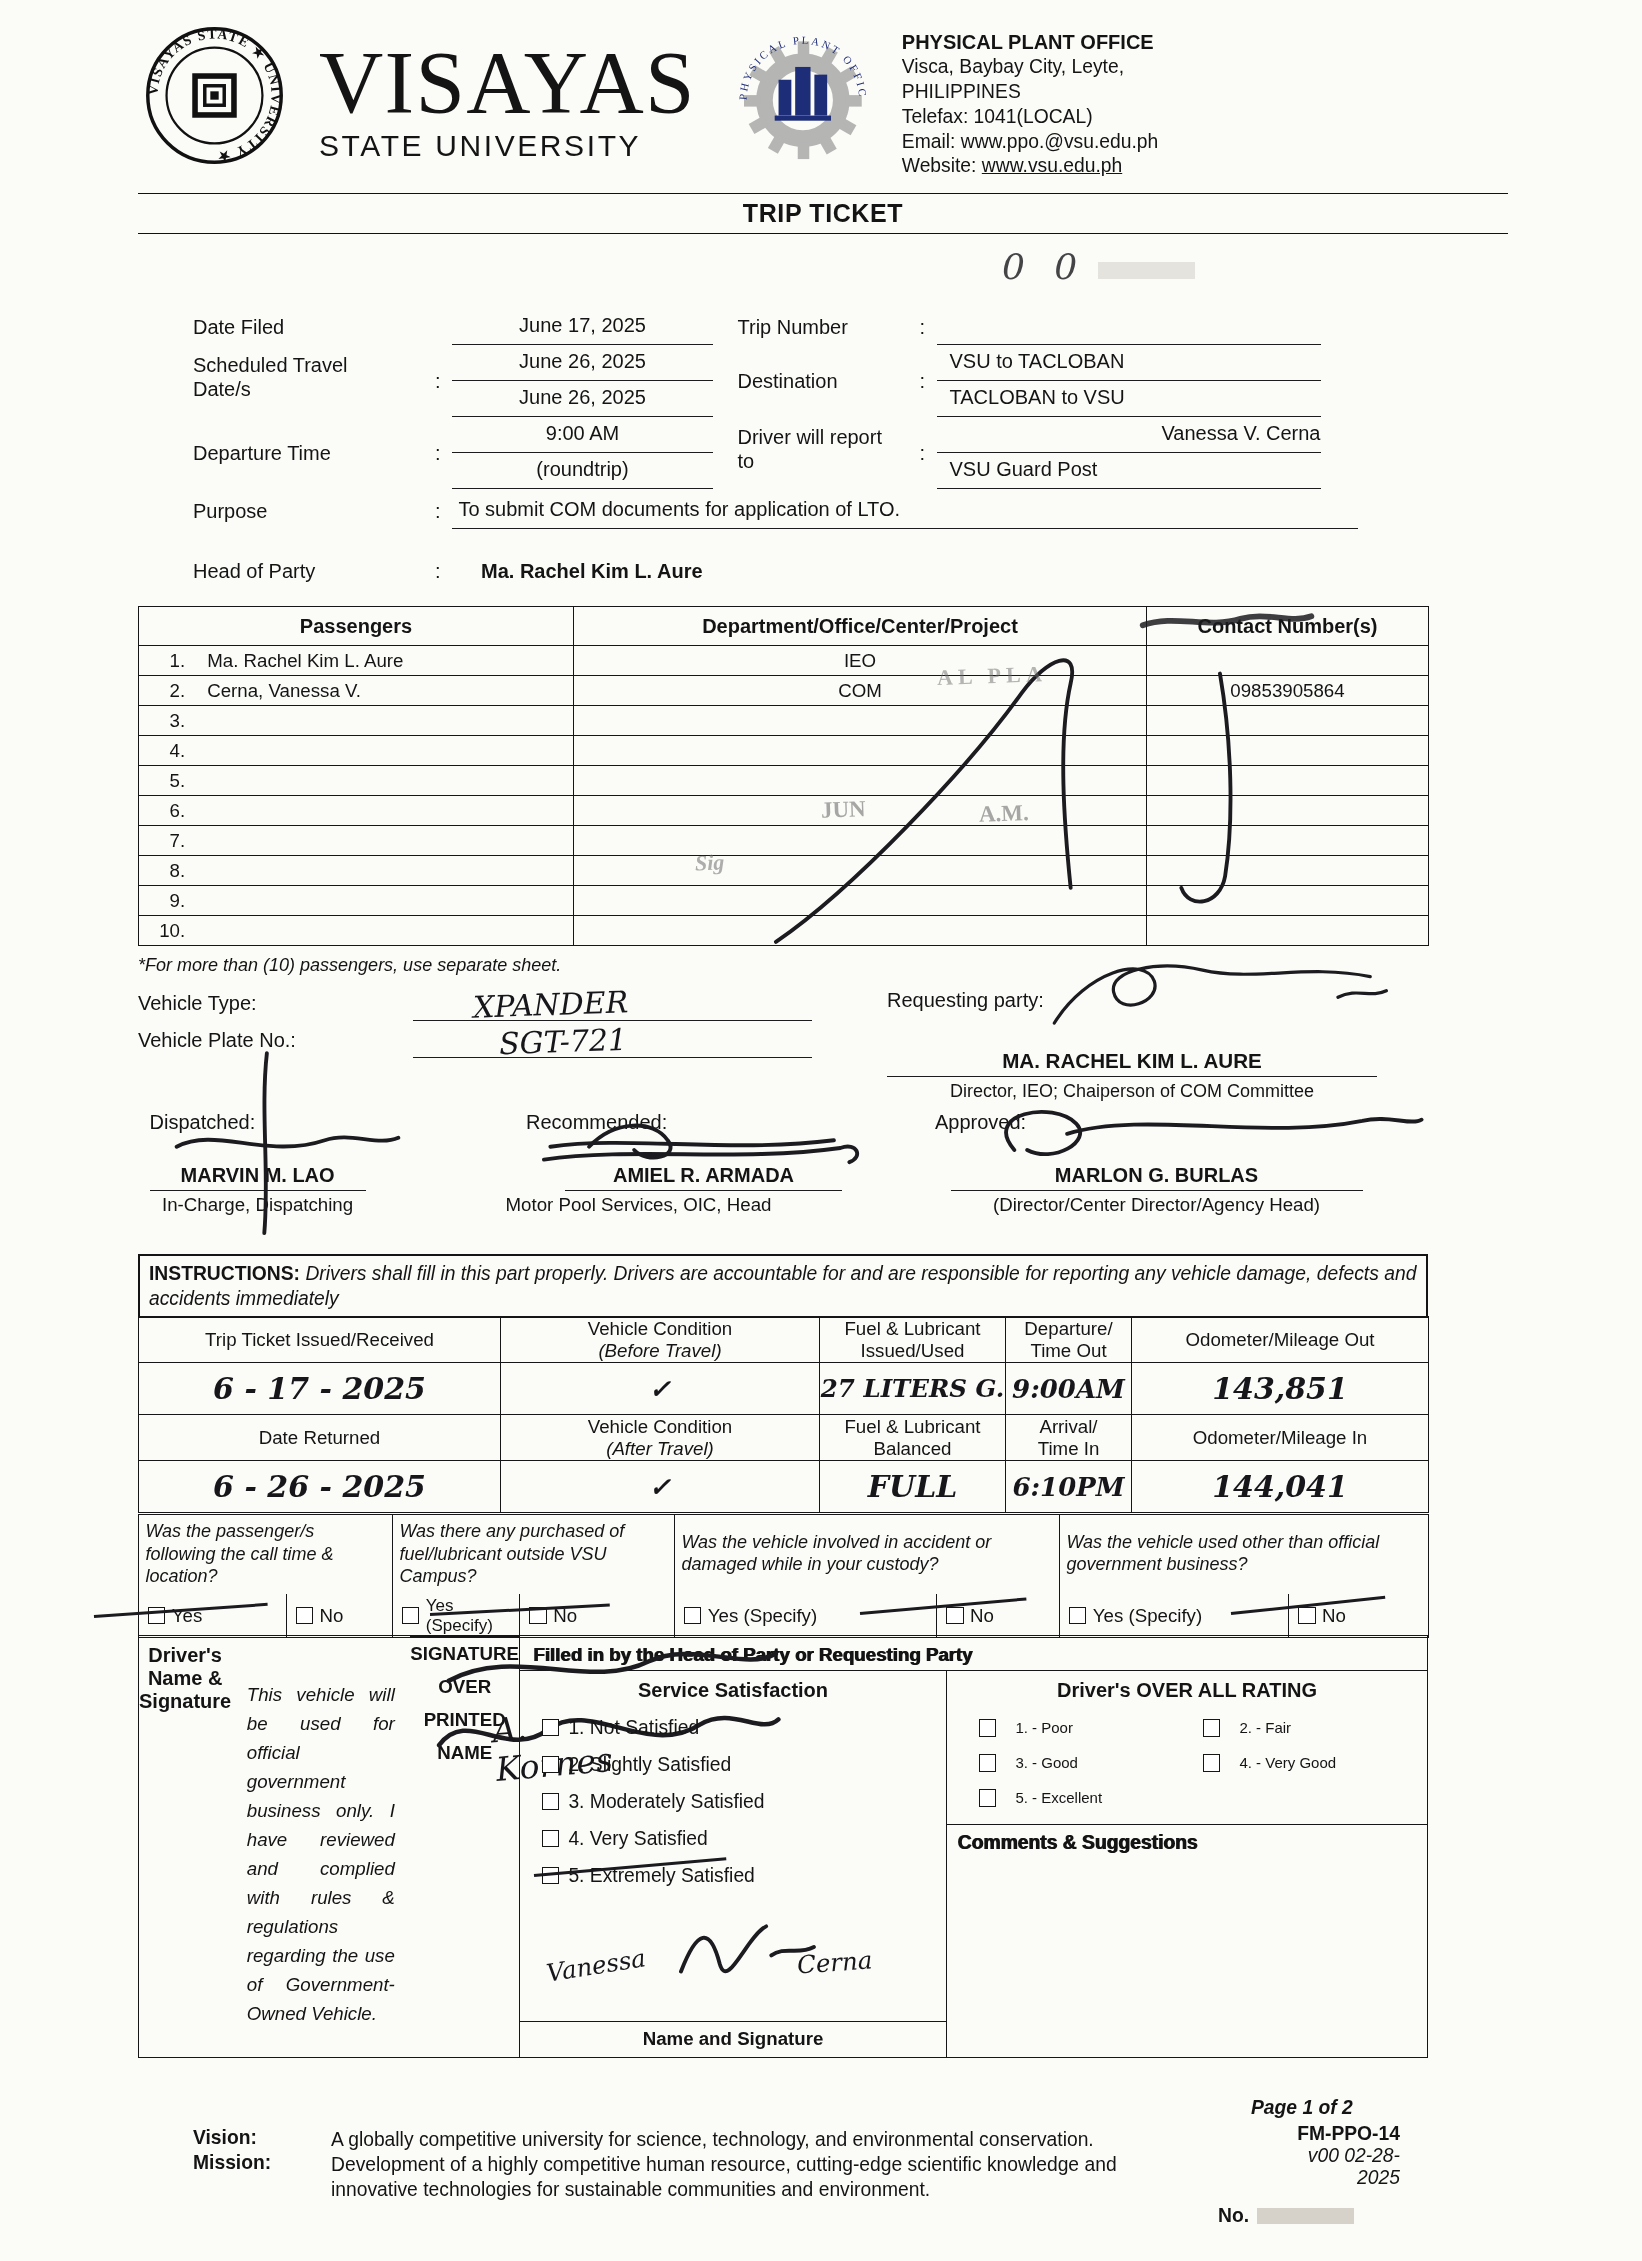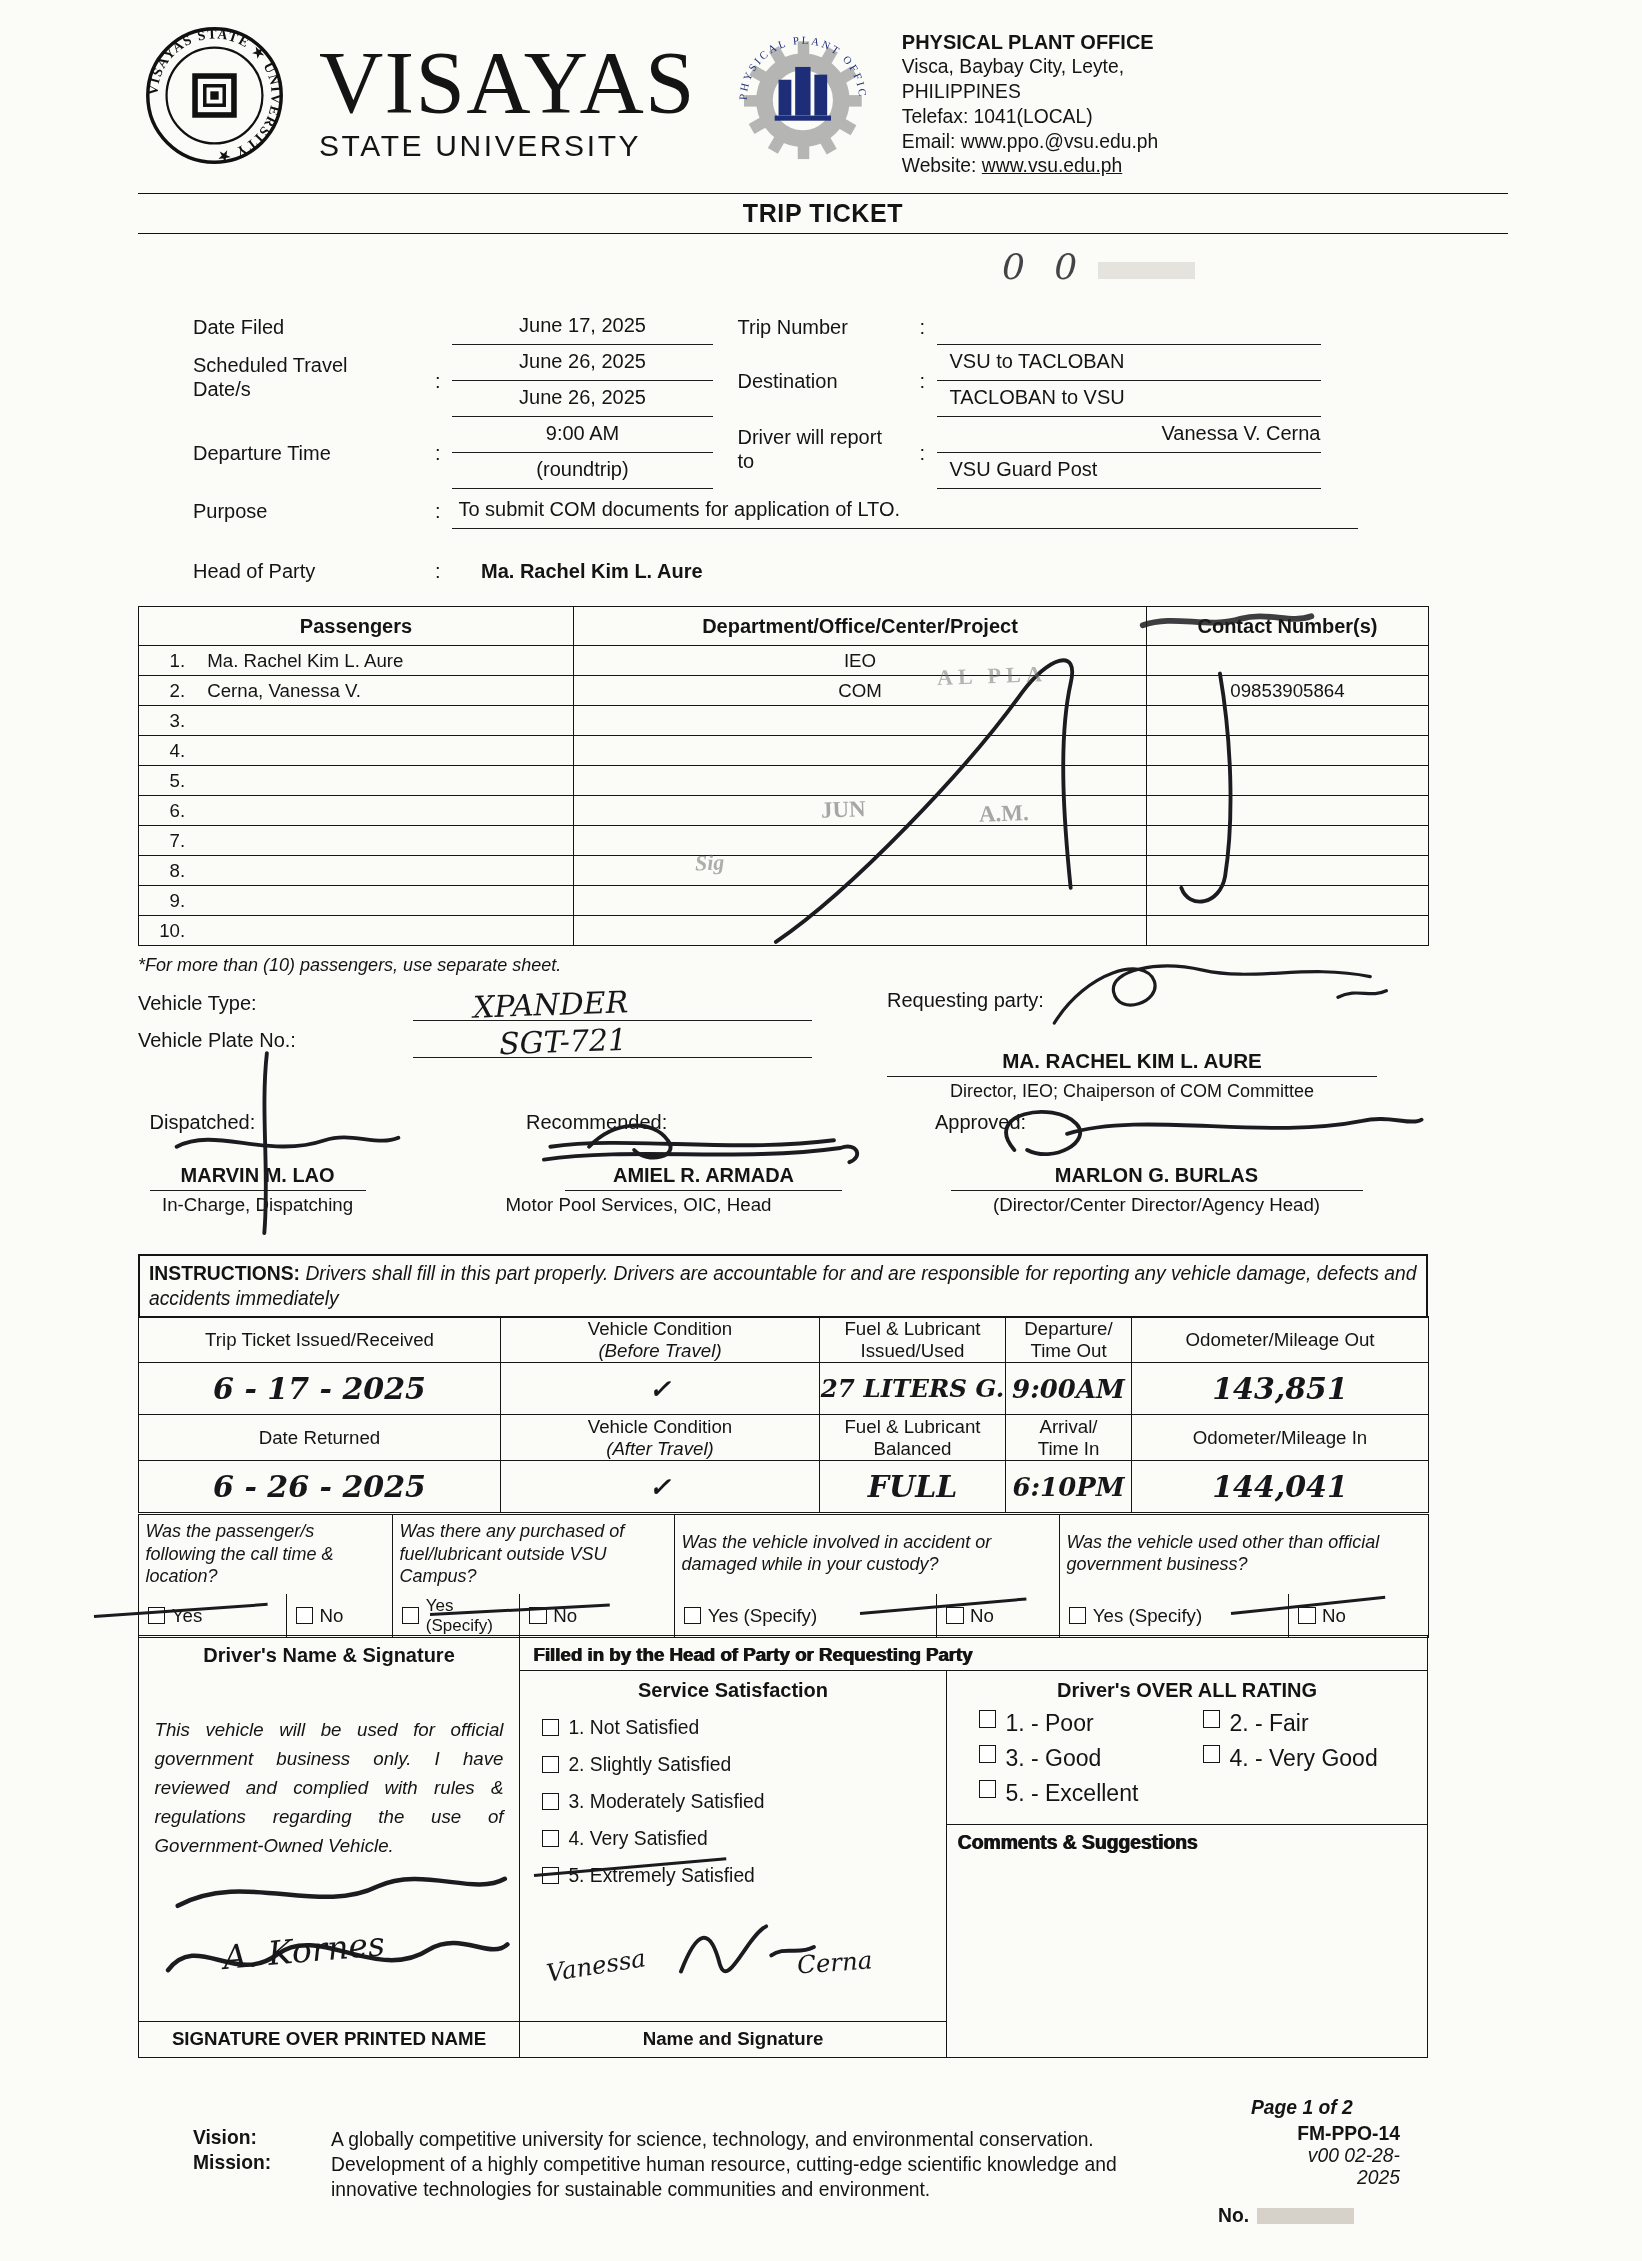--- a/index.html
+++ b/index.html
@@ -83,37 +83,37 @@
   .qtable{ left:138px; top:1514px; width:1290px; border-collapse:collapse; table-layout:fixed; position:absolute; }
   .qtable td{ border:1.9px solid #161616; vertical-align:top; }
   .qtext{ font-size:18px; font-style:italic; padding:5.2px 6.4px 2.6px; line-height:1.25; height:79px; }
   .qopts{ display:flex; height:43px; align-items:center; }
   .qopt{ position:relative; display:flex; align-items:center; gap:6.4px; padding-left:9px; height:100%; font-size:18.7px; }
   .qopt.bl{ border-left:1.9px solid #161616; }
   .inkline{ position:absolute; border-top:3.2px solid #1b1b1f; transform-origin:left center; }
 
   
   .bbox{ left:138px; top:1635px; width:1290px; height:423px; border:1.9px solid #161616; display:flex; }
-  .bleft{ width:399px; border-right:1.9px solid #161616; display:flex; flex-direction:column; }
+  .bleft{ width:399px; border-right:1.9px solid #161616; display:flex; flex-direction:row; }
   .bleft .h{ text-align:center; font-size:20px; font-weight:bold; padding-top:7.7px; height:35px; }
   .bstmt{ font-size:18.7px; font-style:italic; text-align:justify; padding:45px 15.5px 0; line-height:1.55; }
   .bsig{ flex:1; position:relative; }
   .blbl{ border-top:1.9px solid #161616; height:36px; line-height:33px; text-align:center; font-weight:bold; font-size:18.7px; }
   .bright{ flex:1; display:flex; flex-direction:column; }
   .fh{ height:35px; border-bottom:1.9px solid #161616; font-size:18.7px; font-weight:bold; padding:7.7px 0 0 13px; }
   .bcols{ flex:1; display:flex; }
   .service{ width:427px; border-right:1.9px solid #161616; display:flex; flex-direction:column; }
   .service .h, .rating .h{ text-align:center; font-size:20px; font-weight:bold; padding-top:7.7px; height:33px; }
   .sopts{ padding:5.2px 0 0 22px; }
   .sopt{ display:flex; align-items:center; gap:9px; height:37px; font-size:19.3px; position:relative; }
   .ssig{ flex:1; position:relative; }
   .rating{ flex:1; display:flex; flex-direction:column; }
   .ropts{ display:flex; padding:6.4px 0 0 32px; }
   .rcol{ width:224px; }
-  .ropt{ display:flex; align-items:flex-start; gap:9px; height:35px; font-size:23px; }
+  .ropt{ display:flex; align-items:center; gap:19px; height:35px; font-size:15px; }
   .comments{ border-top:1.9px solid #161616; margin-top:9px; flex:1; }
   .comments .ch{ font-size:19.3px; font-weight:bold; padding:6.4px 0 0 10.3px; }
 
   
   .foot{ left:138px; top:2097px; width:1290px; height:142px; font-size:19.3px; }
   .pg{ position:absolute; left:1113px; top:0; font-style:italic; font-weight:bold; }
   .fvlabel{ position:absolute; left:55px; font-weight:bold; }
   .fvtext{ position:absolute; left:193px; width:857px; line-height:1.3; }
   .fright{ position:absolute; left:1095px; top:26px; width:167px; text-align:right; }
   .fno{ position:absolute; left:1080px; top:108px; font-weight:bold; display:flex; align-items:center; gap:7.7px; }

